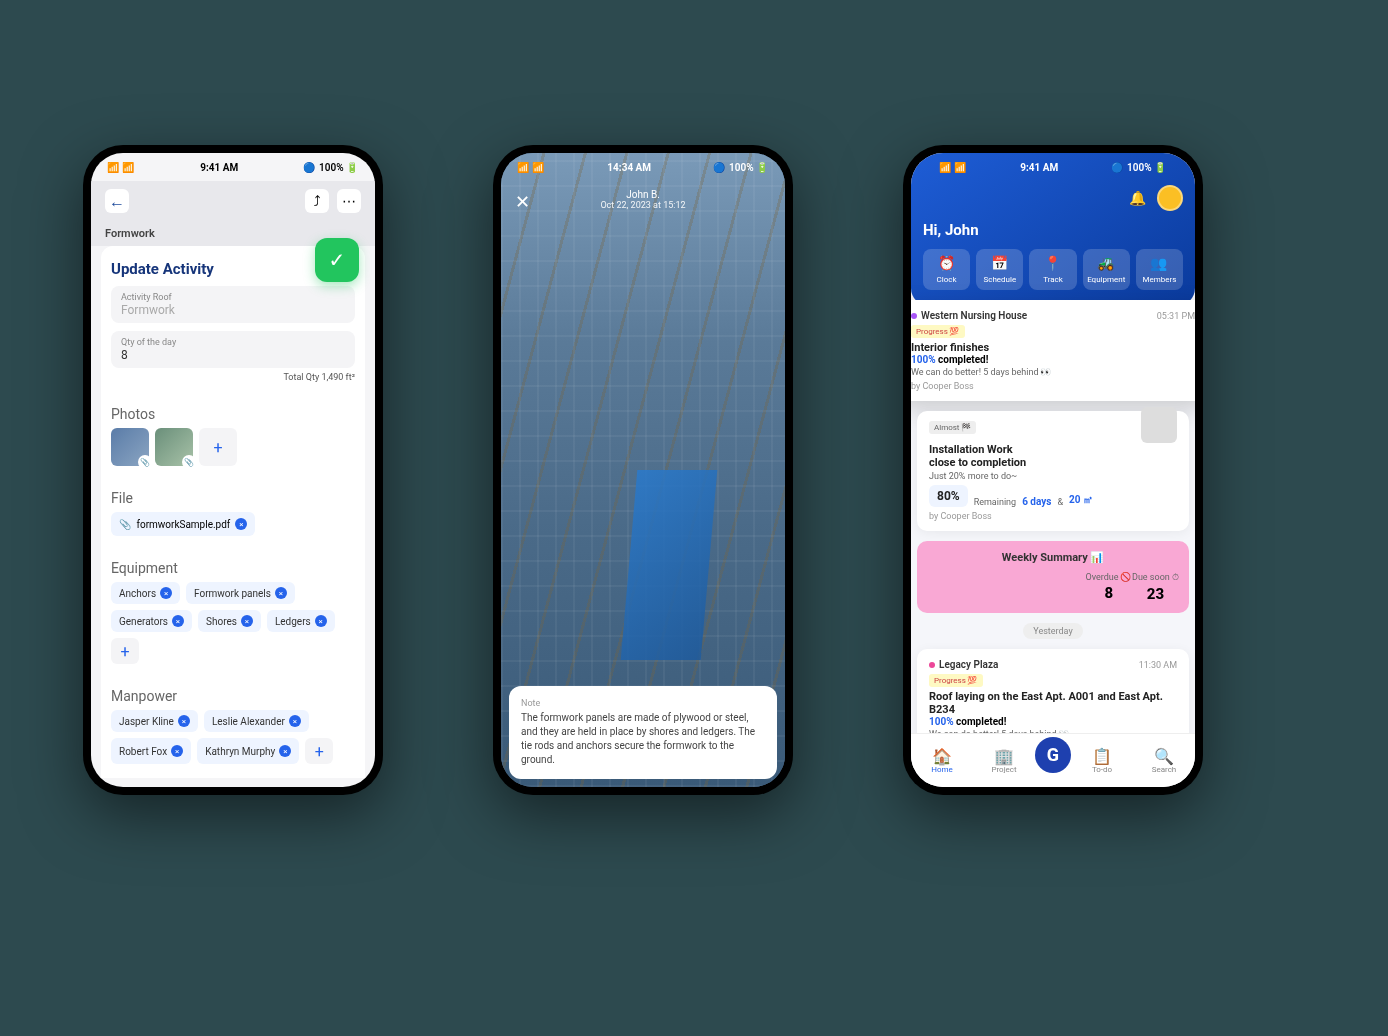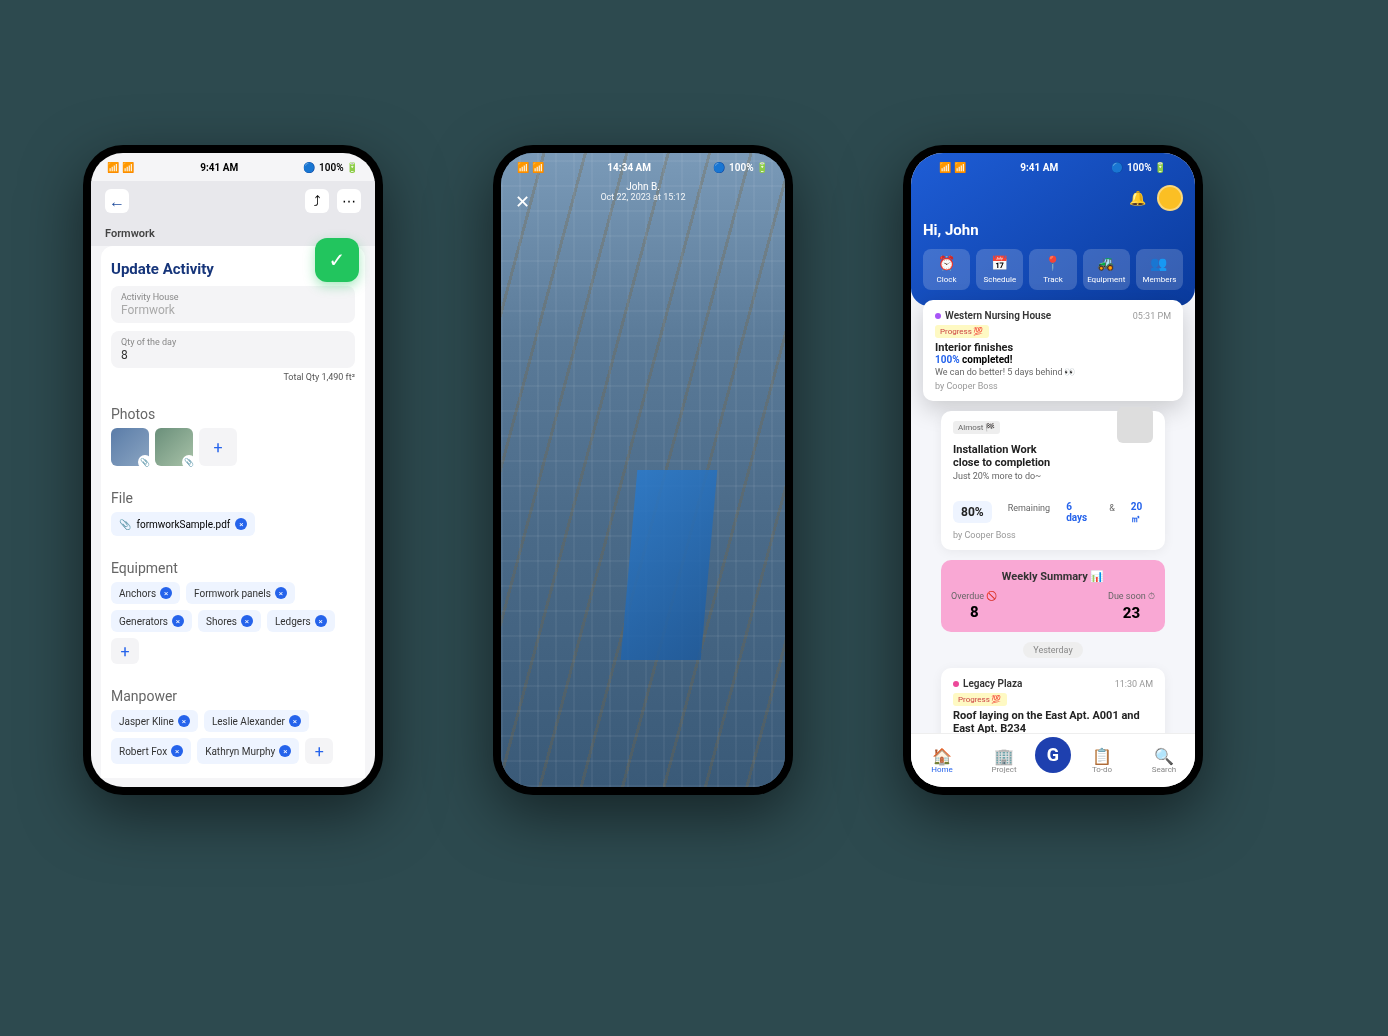--- a/index.html
+++ b/index.html
@@ -38,57 +38,57 @@
 .chip-x{width:12px;height:12px;border-radius:50%;background:#2563eb;color:#fff;display:flex;align-items:center;justify-content:center;font-size:8px}
 .file-chip{background:#eef4ff;border-radius:6px;padding:6px 8px;font-size:10px;display:inline-flex;align-items:center;gap:5px}
 
 
 .p2{left:493px;top:145px}
 .p2 .screen{background:#4a6a8a}
 .construction{position:absolute;inset:0;background:linear-gradient(180deg,#7a9ab8 0%,#5a7a98 30%,#4a6a88 60%,#3a5a78 100%)}
 .construction::before{content:"";position:absolute;inset:0;background:repeating-linear-gradient(90deg,rgba(255,255,255,.05) 0 2px,transparent 2px 18px),repeating-linear-gradient(0deg,rgba(255,255,255,.05) 0 2px,transparent 2px 25px),repeating-linear-gradient(105deg,rgba(120,100,60,.3) 0 3px,transparent 3px 40px)}
 .tarp{position:absolute;left:45%;top:50%;width:28%;height:30%;background:linear-gradient(135deg,#2a7acc,#1e5a9c);opacity:.85;transform:skew(-5deg)}
 .close-x{position:absolute;top:38px;left:14px;color:#fff;font-size:18px;z-index:5}
-.photo-meta{position:absolute;top:28px;left:0;right:0;text-align:center;color:#fff;font-size:10px;z-index:4}
+.photo-meta{position:absolute;top:36px;left:0;right:0;text-align:center;color:#fff;font-size:10px;z-index:4}
 .photo-meta .ln2{font-size:9px;opacity:.9}
 .note-card{position:absolute;bottom:8px;left:8px;right:8px;background:#fff;border-radius:12px;padding:12px}
 .note-label{font-size:9px;color:#999;margin-bottom:3px}
 .note-text{font-size:10px;color:#444;line-height:1.4}
 
 
 .p3{left:903px;top:145px}
 .p3 .screen{background:#f5f6fa}
 .p3-top{background:linear-gradient(145deg,#1e5dd6,#0a3a9c);padding:0 12px 16px;border-radius:0 0 18px 18px;color:#fff}
 .p3-head{display:flex;justify-content:space-between;align-items:center;padding:4px 0}
 .greet{font-size:15px;font-weight:700;margin:6px 0 10px}
 .avatar{width:26px;height:26px;border-radius:50%;background:#fbbf24;border:2px solid rgba(255,255,255,.4)}
 .bell{width:22px;height:22px;display:flex;align-items:center;justify-content:center;font-size:14px}
 .quick-row{display:flex;gap:6px}
 .quick{flex:1;background:rgba(255,255,255,.18);border-radius:8px;padding:6px 2px;text-align:center}
 .quick-ico{font-size:14px;height:18px}
 .quick-lbl{font-size:8px;margin-top:2px}
-.feed{padding:0 24px}
+.feed{padding:0 0}
 .card{background:#fff;border-radius:10px;padding:10px 12px;margin-top:10px;box-shadow:0 2px 12px rgba(0,0,0,.06);font-size:10px}
 .card.pop{box-shadow:0 8px 24px rgba(0,0,0,.18);margin:-6px 0 0 -12px;width:calc(100% + 24px)}
 .card-head{display:flex;justify-content:space-between;align-items:center;margin-bottom:4px}
 .proj-name{font-size:10px;font-weight:600;color:#333}
 .dot{width:6px;height:6px;border-radius:50%;background:#a855f7;display:inline-block;margin-right:4px}
 .time-txt{font-size:9px;color:#999}
 .tag{display:inline-block;background:#fef9c3;color:#c44;font-size:8px;padding:2px 5px;border-radius:3px;margin-bottom:3px}
 .tag.gray{background:#eee;color:#666}
 .card-title{font-size:11px;font-weight:700;color:#222}
 .blue{color:#2563eb;font-weight:700}
 .sub{font-size:9px;color:#666;margin-top:2px}
 .by{font-size:9px;color:#999;margin-top:4px}
-.stat-row{display:flex;align-items:flex-start;gap:16px;margin-top:20px}
+.stat-row{display:flex;align-items:flex-end;gap:6px;margin-top:4px}
 .pct-box{background:#eef4ff;border-radius:6px;padding:4px 8px;font-weight:700;font-size:12px;color:#222}
 .mini-thumb{width:36px;height:36px;border-radius:6px;background:#ddd;margin-left:auto;margin-top:-30px}
 .summary-card{background:#f9a8d4;border-radius:10px;padding:10px;margin:10px 6px 0;text-align:center}
 .sum-title{font-size:11px;font-weight:700;color:#333;margin-bottom:8px}
-.sum-cols{display:flex;justify-content:space-between}
+.sum-cols{display:flex;justify-content:flex-end}
 .sum-col{text-align:center}
 .sum-lbl{font-size:9px;color:#666}
 .sum-val{font-size:15px;font-weight:800;margin-top:2px}
 .day-sep{text-align:right;font-size:9px;color:#888;background:#eee;border-radius:10px;padding:3px 10px;display:inline-block;margin:10px auto 0}
 .day-wrap{text-align:center}
 .navbar{position:absolute;bottom:0;left:0;right:0;height:54px;background:#fff;display:flex;justify-content:space-around;align-items:center;border-top:1px solid #eee}
 .nav-item{text-align:center;font-size:8px;color:#888;flex:1}
 .nav-item.active{color:#2563eb}
 .nav-ico{font-size:16px;height:18px}
 .nav-fab{width:36px;height:36px;background:#1e40af;border-radius:50%;display:flex;align-items:center;justify-content:center;color:#fff;font-size:18px;font-weight:700;margin-top:-12px}
@@ -116,21 +116,21 @@
       <div class="icon-btn">⤴</div>
       <div class="icon-btn">⋯</div>
     </div>
   </div>
   <div class="crumb">Formwork</div>
   <div class="panel">
     <div class="panel-title">Update Activity</div>
     <div class="check-fab">✓</div>
 
     <div class="field">
-      <div class="field-label">Activity House</div>
+      <div class="field-label">Activity Roof</div>
       <div class="field-value" style="color:#aaa">Formwork</div>
     </div>
     <div class="field">
       <div class="field-label">Qty of the day</div>
       <div class="field-value">8</div>
     </div>
     <div class="total">Total Qty 1,490 ft²</div>
 
     <div class="sect-label">Photos</div>
     <div class="photo-row">
@@ -213,20 +213,24 @@
     <div class="sb-right">
           <span>🔵</span>
           <span>100%</span>
           <span>🔋</span>
         </div>
   </div>
   <div class="close-x">✕</div>
   <div class="photo-meta">
     <div>John B.</div>
     <div class="ln2">Oct 22, 2023 at 15:12</div>
+  </div>
+  <div class="note-card">
+    <div class="note-label">Note</div>
+    <div class="note-text">The formwork panels are made of plywood or steel, and they are held in place by shores and ledgers. The tie rods and anchors secure the formwork to the ground.</div>
   </div>
 </div>
 </div>
 
 <div class="phone p3">
 <div class="screen">
   <div class="p3-top">
     <div class="status-bar dark">
       <div class="sb-left">
             <span>📶</span>

